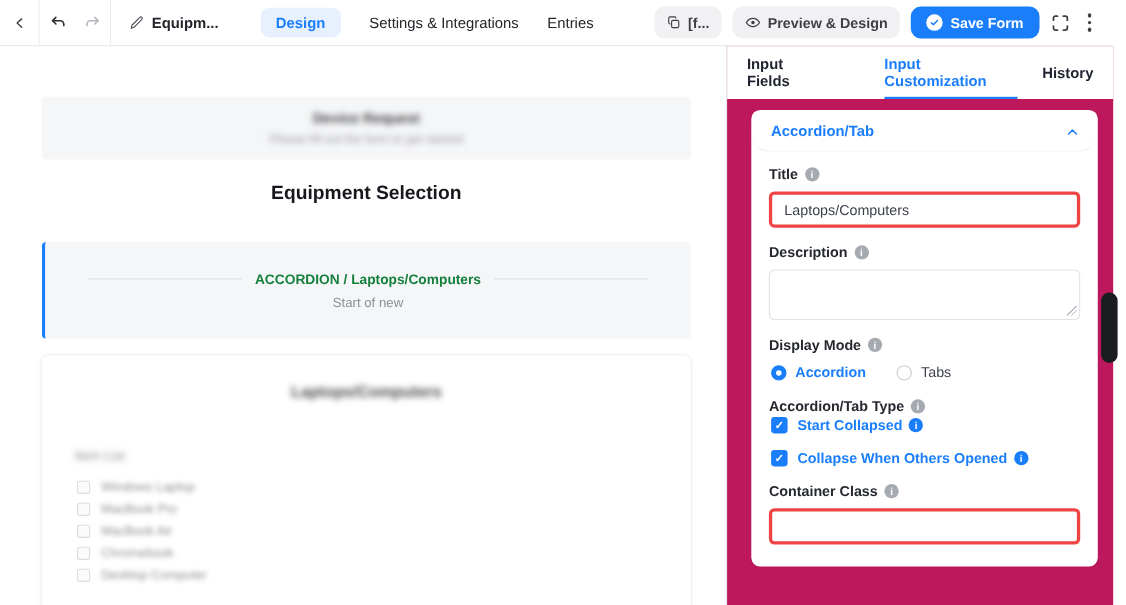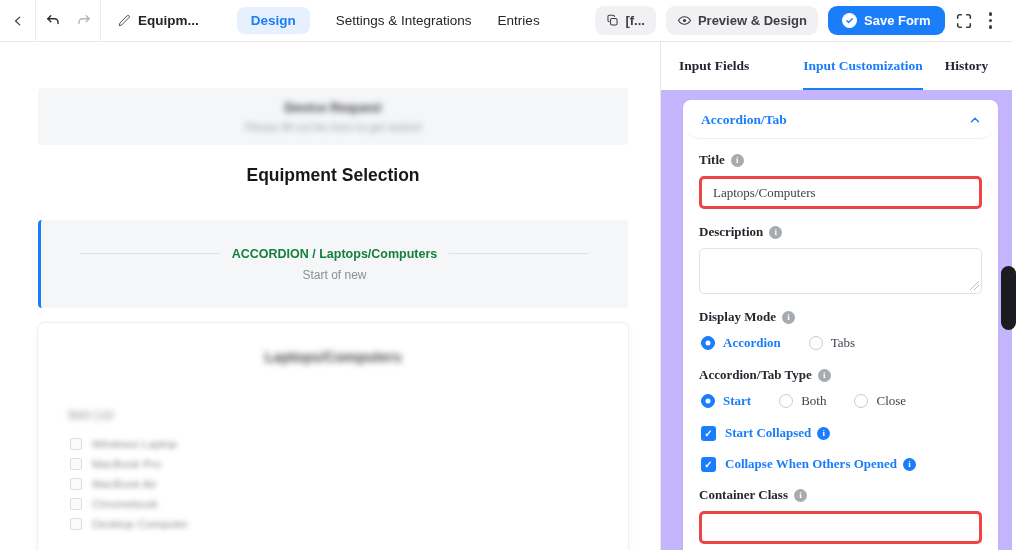--- a/index.html
+++ b/index.html
@@ -54,21 +54,21 @@
   .acc-sub { font-size:12px; color:#8c9097; }
   .content-card { margin-top:15px; background:#fff; border-radius:6px; height:320px;
     box-shadow:0 0 0 1px #f0f0f2, 0 2px 8px rgba(0,0,0,.05); padding:26px 30px 0 30px; }
   .cc-heading { text-align:center; font-size:14.5px; font-weight:700; color:#4a4a4e; margin-bottom:40px; }
   .cc-label { display:inline-block; font-size:12px; color:#8b8b90; margin-bottom:16px; }
   .cc-row { display:flex; align-items:center; gap:10px; margin-bottom:8px; height:12px; margin-left:2px; }
   .cc-box { width:12px; height:12px; border:1px solid #dcdce1; background:#fbfbfc; border-radius:2px; flex:0 0 12px; }
   .cc-item { font-size:11.5px; color:#8f8f95; }
 
   
-  .sidebar { flex:1; border-left:1px solid #e4e6ea; background:#c4b5fd; display:flex; flex-direction:column; min-width:0;font-family:Liberation Serif, serif; }
+  .sidebar { flex:1; border-left:1px solid #e4e6ea; background:#be185d; display:flex; flex-direction:column; min-width:0; }
   .side-tabs { background:#fff; height:48px; flex:0 0 48px; display:flex; align-items:stretch;
     gap:22px; padding:0 18px; font-size:13.5px; }
   .side-tab { display:flex; align-items:center; color:#1f2430; font-weight:600; cursor:pointer;
     border-bottom:2px solid transparent; padding-top:2px; }
   .side-tab.active { color:#1a7efb; border-bottom-color:#1a7efb;margin-left:32px; }
   .side-body { flex:1; padding:10px 14px 0 22px; overflow:hidden; }
   .panel { background:#fff; border-radius:8px; box-shadow:0 1px 3px rgba(0,0,0,.05); }
   .panel-header { display:flex; align-items:center; justify-content:space-between;
     padding:12px 16px 10px 18px; border-bottom:1px solid #eef0f2; cursor:pointer;border-radius:17px; }
   .panel-title { color:#1a7efb; font-size:13.5px; font-weight:700; }
@@ -277,34 +277,20 @@
                   <span class="lbl">Tabs</span>
                 </label>
               </div>
             </div>
 
             <div>
               <div class="f-label" style="margin-bottom:2px">
                 <span>Accordion/Tab Type</span>
                 <i class="info-i">i</i>
               </div>
-              <div class="radio-row">
-                <label class="radio-opt selected">
-                  <span class="radio-dot"></span>
-                  <span class="lbl">Start</span>
-                </label>
-                <label class="radio-opt">
-                  <span class="radio-dot"></span>
-                  <span class="lbl">Both</span>
-                </label>
-                <label class="radio-opt">
-                  <span class="radio-dot"></span>
-                  <span class="lbl">Close</span>
-                </label>
-              </div>
             </div>
 
             <label class="check-row">
               <span class="checkbox">✓</span>
               <span class="lbl">
                 <span>Start Collapsed</span>
                 <i class="info-i blue">i</i>
               </span>
             </label>
 

